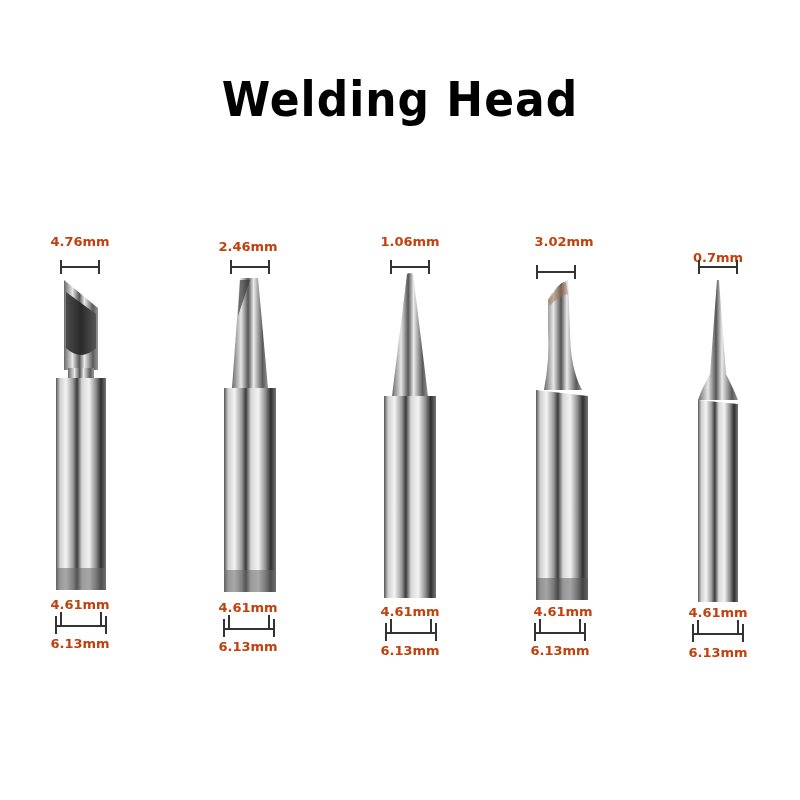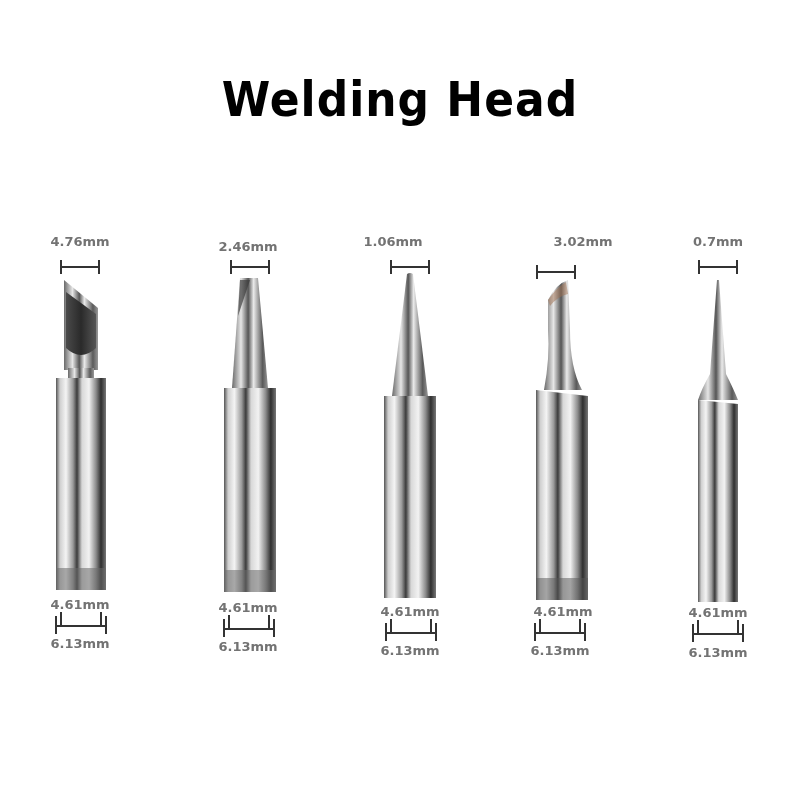--- a/index.html
+++ b/index.html
@@ -1,18 +1,18 @@
 <!DOCTYPE html>
 <html><head>
 <meta charset="utf-8">
 <style>
   html, body { margin:0; padding:0; background:#ffffff; }
   body { width:800px; height:800px; position:relative; overflow:hidden; font-family:"Liberation Sans", sans-serif; }
   .title { position:absolute; left:0; top:74px; width:800px; text-align:center; font-family:"DejaVu Sans", sans-serif; font-weight:bold; font-size:44px; letter-spacing:1px; color:#000; transform:scaleY(1.08); }
-  .lbl { position:absolute; font-family:"DejaVu Sans", sans-serif; font-weight:bold; font-size:13px; color:#737373; white-space:nowrap; transform:translateX(-50%); }
+  .lbl { position:absolute; font-family:"DejaVu Sans", sans-serif; font-weight:bold; font-size:13px; color:#c2410c; white-space:nowrap; transform:translateX(-50%); }
   .dim { position:absolute; height:14px; }
   .dim .bar { position:absolute; left:0; right:0; top:6px; height:2px; background:#333; }
   .dim .tl, .dim .tr { position:absolute; top:0; width:2px; height:14px; background:#333; }
   .dim .tl { left:0; } .dim .tr { right:0; }
   .dim2 { position:absolute; height:18px; }
   .dim2 .bar { position:absolute; left:0; right:0; top:9px; height:2px; background:#333; }
   .dim2 .ol, .dim2 .or { position:absolute; top:0; width:2px; height:18px; background:#333; }
   .dim2 .ol { left:0; } .dim2 .or { right:0; }
   .dim2 .il, .dim2 .ir { position:absolute; top:-4px; width:2px; height:14px; background:#333; }
   .dim2 .il { left:5px; } .dim2 .ir { right:5px; }
@@ -96,21 +96,21 @@
       <div class="ol"></div>
       <div class="il"></div>
       <div class="bar"></div>
       <div class="ir"></div>
       <div class="or"></div>
     </div>
   <div class="lbl" style="left:248px;top:639px">6.13mm</div>
 </div>
 
 <div>
-  <div class="lbl" style="left:393px;top:234px">1.06mm</div>
+  <div class="lbl" style="left:410px;top:234px">1.06mm</div>
   <div class="dim" style="left:390px;top:260px;width:40px">
       <div class="tl"></div>
       <div class="bar"></div>
       <div class="tr"></div>
     </div>
   <svg class="body" style="left:380px;top:272px" width="60" height="330">
     <path d="M27 2 Q30 0 33 2 L48 124 L12 124 Z" fill="url(#metalTip)"></path>
     <path d="M4 124 L56 124 L56 326 L4 326 Z" fill="url(#metal)"></path>
   </svg>
   <div class="lbl" style="left:410px;top:604px">4.61mm</div>
@@ -118,21 +118,21 @@
       <div class="ol"></div>
       <div class="il"></div>
       <div class="bar"></div>
       <div class="ir"></div>
       <div class="or"></div>
     </div>
   <div class="lbl" style="left:410px;top:643px">6.13mm</div>
 </div>
 
 <div>
-  <div class="lbl" style="left:583px;top:234px">3.02mm</div>
+  <div class="lbl" style="left:564px;top:234px">3.02mm</div>
   <div class="dim" style="left:536px;top:265px;width:40px">
       <div class="tl"></div>
       <div class="bar"></div>
       <div class="tr"></div>
     </div>
   <svg class="body" style="left:530px;top:278px" width="62" height="326">
     <path d="M18 22 Q26 6 38 2 L40 52 Q40 90 52 112 L14 112 Q20 80 18 52 Z" fill="url(#metalTip)"></path>
     <path d="M18 22 Q26 10 36 4 L38 16 Q28 18 20 28 Z" fill="#a07050" opacity="0.5"></path>
     <path d="M6 112 L58 118 L58 322 L6 322 Z" fill="url(#metal)"></path>
     <rect x="6" y="300" width="52" height="22" fill="#555" opacity="0.5"></rect>
@@ -142,21 +142,21 @@
       <div class="ol"></div>
       <div class="il"></div>
       <div class="bar"></div>
       <div class="ir"></div>
       <div class="or"></div>
     </div>
   <div class="lbl" style="left:560px;top:643px">6.13mm</div>
 </div>
 
 <div>
-  <div class="lbl" style="left:718px;top:234px">0.7mm</div>
+  <div class="lbl" style="left:718px;top:250px">0.7mm</div>
   <div class="dim" style="left:698px;top:260px;width:40px">
       <div class="tl"></div>
       <div class="bar"></div>
       <div class="tr"></div>
     </div>
   <svg class="body" style="left:690px;top:278px" width="56" height="326">
     <path d="M27 2 L29 2 L36 96 Q44 112 48 122 L8 122 Q12 110 20 96 Z" fill="url(#metalTip)"></path>
     <path d="M8 122 L48 126 L48 324 L8 324 Z" fill="url(#metal)"></path>
   </svg>
   <div class="lbl" style="left:718px;top:605px">4.61mm</div>

